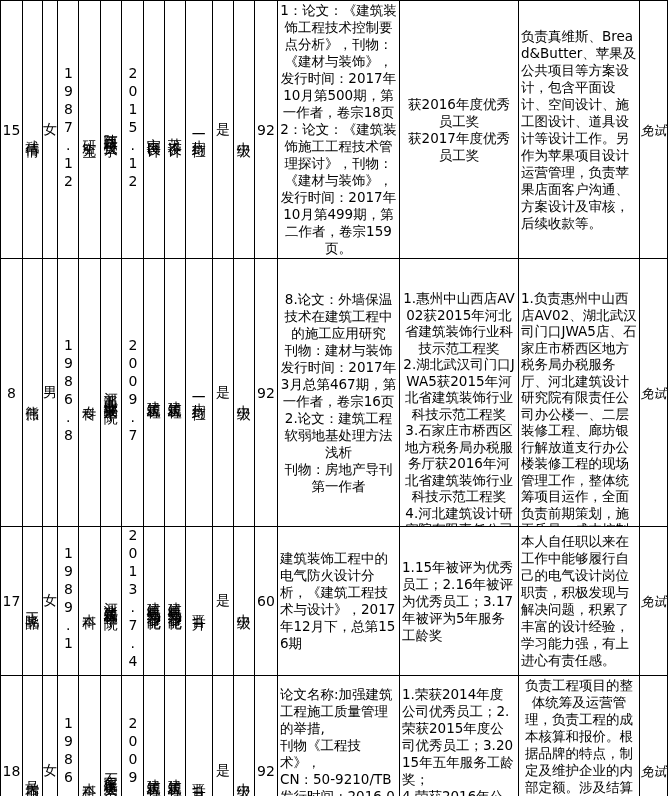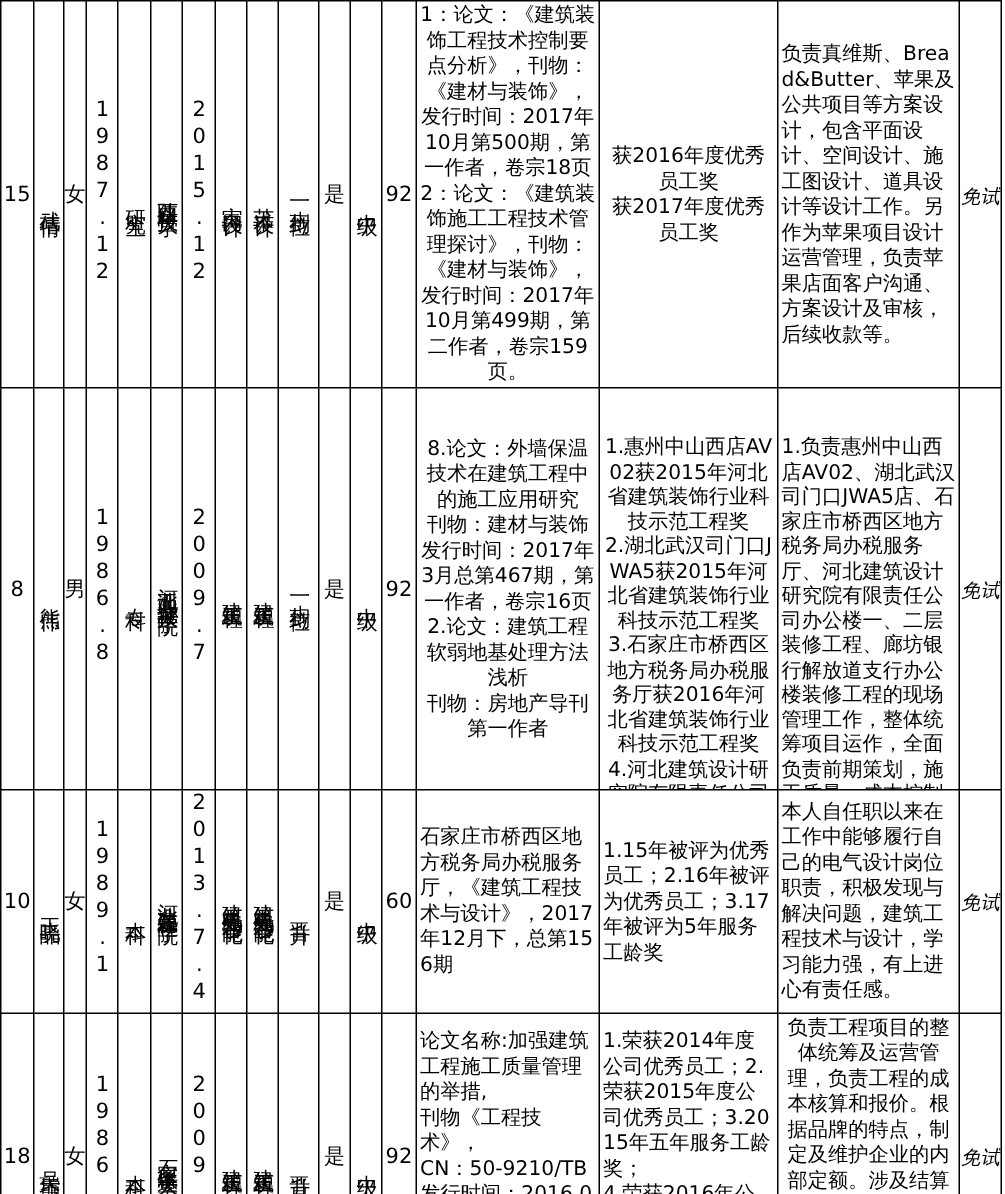--- a/index.html
+++ b/index.html
@@ -126,41 +126,41 @@
 3.石家庄市桥西区地方税务局办税服务厅获2016年河北省建筑装饰行业科技示范工程奖
 4.河北建筑设计研究院有限责任公司</div>
         </td>
     <td>
           <div class="w tl clip16">1.负责惠州中山西店AV02、湖北武汉司门口JWA5店、石家庄市桥西区地方税务局办税服务厅、河北建筑设计研究院有限责任公司办公楼一、二层装修工程、廊坊银行解放道支行办公楼装修工程的现场管理工作，整体统筹项目运作，全面负责前期策划，施工质量、成本控制</div>
         </td>
     <td><span class="exempt">免试</span></td>
   </tr>
 
   <tr class="r17">
-    <td class="h">10</td>
+    <td class="h">17</td>
     <td><span class="vtext">王晓晶</span></td>
     <td class="h">女</td>
     <td><span class="vtext">1989.1</span></td>
     <td><span class="vtext">本科</span></td>
     <td><span class="vtext">河北建筑工程学院</span></td>
     <td><span class="vtext">2013.7.4</span></td>
     <td><span class="vtext">建筑电气与智能化</span></td>
     <td><span class="vtext">建筑电气与智能化</span></td>
     <td><span class="vtext">晋升</span></td>
     <td class="h">是</td>
     <td><span class="vtext">中级</span></td>
     <td class="h">60</td>
     <td>
-          <div class="w tl">石家庄市桥西区地方税务局办税服务厅，《建筑工程技术与设计》，2017年12月下，总第156期</div>
+          <div class="w tl">建筑装饰工程中的电气防火设计分析，《建筑工程技术与设计》，2017年12月下，总第156期</div>
         </td>
     <td>
           <div class="w tl">1.15年被评为优秀员工；2.16年被评为优秀员工；3.17年被评为5年服务工龄奖</div>
         </td>
     <td>
-          <div class="w tl">本人自任职以来在工作中能够履行自己的电气设计岗位职责，积极发现与解决问题，建筑工程技术与设计，学习能力强，有上进心有责任感。</div>
+          <div class="w tl">本人自任职以来在工作中能够履行自己的电气设计岗位职责，积极发现与解决问题，积累了丰富的设计经验，学习能力强，有上进心有责任感。</div>
         </td>
     <td><span class="exempt">免试</span></td>
   </tr>
 
   <tr class="r18">
     <td class="h">18</td>
     <td><span class="vtext">吴瑞霞</span></td>
     <td class="h">女</td>
     <td><span class="vtext">1986.1</span></td>
     <td><span class="vtext">本科</span></td>

